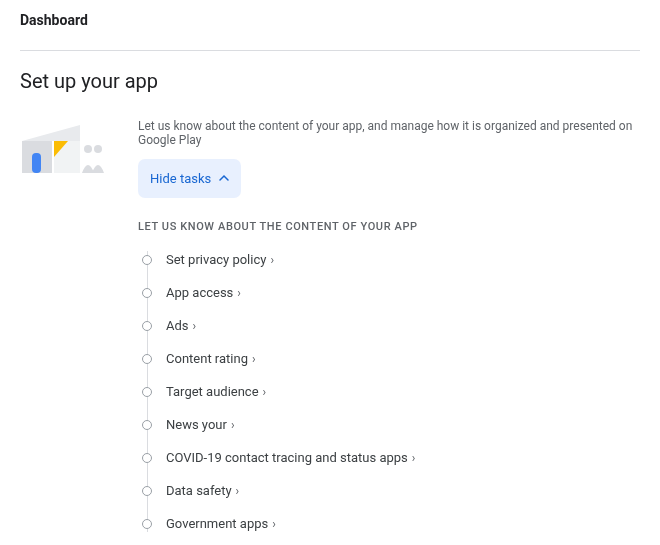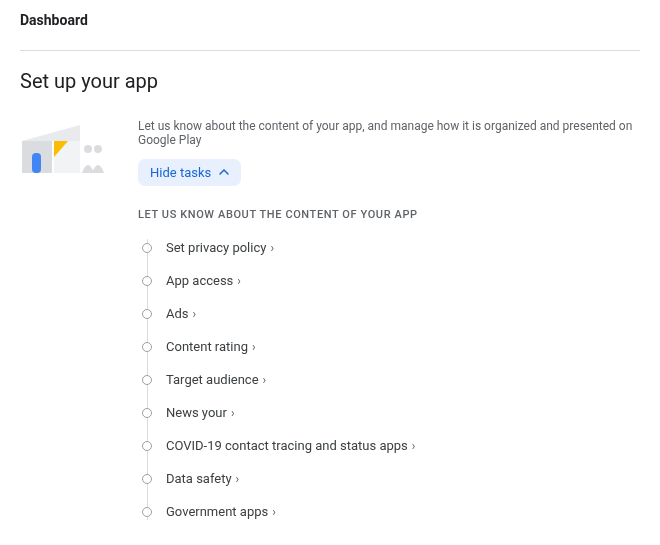--- a/index.html
+++ b/index.html
@@ -48,21 +48,21 @@
     color: #5f6368;
     margin-bottom: 12px;
   }
   .hide-tasks {
     display: inline-flex;
     align-items: flex-end;
     gap: 8px;
     background: #e8f0fe;
     color: #1967d2;
     font-size: 13px;
-    padding: 6px 12px;
+    padding: 12px 12px;
     border-radius: 7px;
     cursor: pointer;
     border: none;
     font-family: inherit;
   }
   .section-label {
     font-size: 11px;
     letter-spacing: 0.6px;
     color: #5f6368;
     font-weight: 500;

